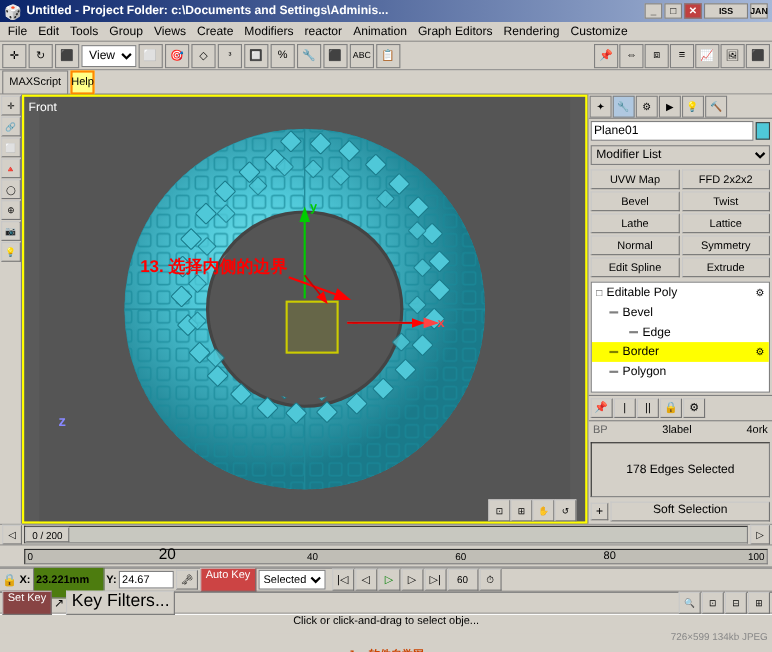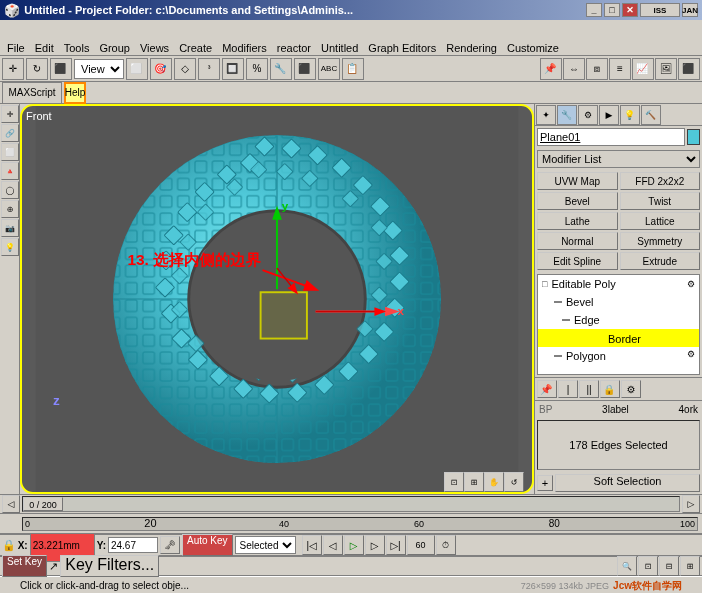--- a/index.html
+++ b/index.html
@@ -22,24 +22,24 @@
     .title-btn {
       width: 16px; height: 14px;
       background: #d4d0c8;
       border: 1px solid #808080;
       display: flex; align-items: center; justify-content: center;
       font-size: 9px; color: black; cursor: pointer;
     }
 
     
     #menubar {
-      height: 36px;
-      background: #d4d0c8;
-      display: flex;
-      align-items: flex-end;
+      height: 18px;
+      background: #d4d0c8;
+      display: flex;
+      align-items: center;
       padding: 0 2px;
       border-bottom: 1px solid #808080;
       font-size: 11px;
     }
     .menu-item {
       padding: 1px 5px;
       cursor: pointer;
       white-space: nowrap;
     }
 
@@ -128,21 +128,20 @@
       display: flex; align-items: center; justify-content: center;
       font-size: 9px; cursor: pointer;
     }
 
     
     #obj-name-row {
       display: flex;
       align-items: center;
       padding: 2px;
       gap: 2px;
-      text-decoration: underline;
     }
     #obj-name-input {
       flex: 1;
       height: 18px;
       background: white;
       border: 1px solid #808080;
       font-size: 11px;
       padding: 0 2px;
     }
     #obj-color-box {
@@ -190,21 +189,21 @@
     }
     .stack-item {
       height: 18px;
       display: flex;
       align-items: center;
       padding: 0 4px;
       font-size: 11px;
       cursor: pointer;
       gap: 4px;
     }
-    .stack-item.selected { background: #ffff00; color: black; flex-direction: column; }
+    .stack-item.selected { background: #ffff00; color: black; }
     .stack-item .bullet { width: 8px; height: 2px; background: #808080; display: inline-block; }
     .stack-item .expand { font-size: 9px; color: #404040; }
 
     
     #stack-icons {
       display: flex;
       align-items: center;
       padding: 2px;
       gap: 1px;
       border-top: 1px solid #808080;
@@ -390,21 +389,20 @@
     
     #torus-svg {
       position: absolute;
       top: 0; left: 0;
       width: 100%;
       height: 100%;
     }
 
     .gradient-bg {
       background: radial-gradient(ellipse at center, #7a7a7a 0%, #4a4a4a 60%, #3a3a3a 100%);
-      border-radius: 13px;
     }
   </style>
 </head>
 <body>
 
 <div id="titlebar">
   <div id="titlebar-left">
     <span style="font-size:13px;">🎲</span>
     <span>Untitled  -  Project Folder: c:\Documents and Settings\Adminis...</span>
   </div>
@@ -420,21 +418,21 @@
 
 <div id="menubar">
   <span class="menu-item">File</span>
   <span class="menu-item">Edit</span>
   <span class="menu-item">Tools</span>
   <span class="menu-item">Group</span>
   <span class="menu-item">Views</span>
   <span class="menu-item">Create</span>
   <span class="menu-item">Modifiers</span>
   <span class="menu-item">reactor</span>
-  <span class="menu-item">Untitled</span>
+  <span class="menu-item">Animation</span>
   <span class="menu-item">Graph Editors</span>
   <span class="menu-item">Rendering</span>
   <span class="menu-item">Customize</span>
 </div>
 
 <div id="toolbar">
   <div class="toolbar-btn">✛</div>
   <div class="toolbar-btn">↻</div>
   <div class="toolbar-btn">⬛</div>
   <select class="toolbar-select" style="width:50px;">
@@ -665,21 +663,21 @@
     <div id="mod-stack">
       <div class="stack-item">
         <span class="expand">□</span>
         <span>Editable Poly</span>
         <span style="margin-left:auto;font-size:9px;">⚙</span>
       </div>
       <div class="stack-item" style="padding-left:16px;">
         <span class="bullet"></span>
         <span>Bevel</span>
       </div>
-      <div class="stack-item" style="padding-left:24px;">
+      <div class="stack-item" style="padding-left:34px;">
         <span class="bullet"></span>
         <span>Edge</span>
       </div>
       <div class="stack-item selected" style="padding-left:16px;background:#ffff00;">
         <span class="bullet" style="background:#808000;"></span>
         <span>Border</span>
         <span style="margin-left:auto;font-size:9px;">⚙</span>
       </div>
       <div class="stack-item" style="padding-left:16px;">
         <span class="bullet"></span>
@@ -719,32 +717,32 @@
   <div style="width:18px;height:18px;background:#d4d0c8;border:1px outset #c8c8c8;display:flex;align-items:center;justify-content:center;cursor:pointer;font-size:9px;">◁</div>
   <div id="timeline-slider" style="flex:1;height:16px;background:#c8c8c0;border:1px inset #808080;margin:0 2px;position:relative;">
     <div id="timeline-thumb" style="position:absolute;left:0;top:0;width:40px;height:14px;background:#d4d0c8;border:1px outset #c8c8c8;font-size:9px;text-align:center;line-height:14px;">0 / 200</div>
   </div>
   <div style="width:18px;height:18px;background:#d4d0c8;border:1px outset #c8c8c8;display:flex;align-items:center;justify-content:center;cursor:pointer;font-size:9px;">▷</div>
 </div>
 
 <div id="ruler" style="height:20px;display:flex;align-items:center;background:#d4d0c8;border-bottom:1px solid #808080;padding-left:22px;">
   <div style="flex:1;height:14px;background:#c0beb6;border:1px inset #808080;position:relative;display:flex;align-items:flex-end;">
     <span style="position:absolute;left:2px;bottom:1px;font-size:9px;">0</span>
-    <span style="position:absolute;left:18%;bottom:1px;font-size:11px;">20</span>
+    <span style="position:absolute;left:18%;bottom:1px;font-size:14px;">20</span>
     <span style="position:absolute;left:38%;bottom:1px;font-size:9px;">40</span>
     <span style="position:absolute;left:58%;bottom:1px;font-size:9px;">60</span>
     <span style="position:absolute;left:78%;bottom:1px;font-size:10px;">80</span>
     <span style="position:absolute;right:2px;bottom:1px;font-size:9px;">100</span>
   </div>
 </div>
 
 <div id="bottom-controls" style="height:22px;display:flex;align-items:center;background:#d4d0c8;padding:1px 2px;gap:2px;border-bottom:1px solid #808080;">
   <span style="font-size:11px;">🔒</span>
   <span style="font-size:10px;font-weight:bold;">X:</span>
-  <input class="coord-field" type="text" style="width: 65px; height: 34px; background: #ef4444; border: 1px solid rgb(128, 128, 128); font-size: 10px;" value="23.221mm">
+  <input class="coord-field" type="text" style="width: 65px; height: 34px; background: #4d7c0f; border: 1px solid rgb(128, 128, 128); font-size: 10px; font-weight: bold;" value="23.221mm">
   <span style="font-size:10px;font-weight:bold;">Y:</span>
   <input class="coord-field" type="text" style="width: 50px; height: 16px; background: white; border: 1px solid rgb(128, 128, 128); font-size: 10px;" value="24.67">
 
   <div style="width:20px;height:18px;background:#d4d0c8;border:1px outset #c8c8c8;display:flex;align-items:center;justify-content:center;font-size:9px;cursor:pointer;">🗝</div>
 
   <div class="bc-btn" style="background:#cc4444;color:white;font-size:10px;padding:0 4px;">Auto Key</div>
 
   <select style="height:18px;font-size:10px;background:white;border:1px solid #808080;">
     <option>Selected</option>
   </select>
@@ -765,17 +763,17 @@
   <span style="font-size:11px;">↗</span>
   <div class="bc-btn" style="font-size:16px;">Key Filters...</div>
   <div style="margin-left:auto;display:flex;gap:1px;">
     <div class="pb-btn" style="font-size:8px;">🔍</div>
     <div class="pb-btn" style="font-size:8px;">⊡</div>
     <div class="pb-btn" style="font-size:8px;">⊟</div>
     <div class="pb-btn" style="font-size:8px;">⊞</div>
   </div>
 </div>
 
-<div id="statusbar" style="height:18px;display:flex;align-items:center;background:#d4d0c8;padding:0 20px;border-top:1px solid #ffffff;font-size:10px;">
+<div id="statusbar" style="height:18px;display:flex;align-items:center;background:#d4d0c8;padding:0 4px;border-top:1px solid #ffffff;font-size:10px;flex-direction:column;">
   <span id="status-text">Click or click-and-drag to select obje...</span>
   <span style="margin-left:auto;font-size:9px;color:#888;">726×599 134kb JPEG</span>
   <span style="color:#cc4400;font-size:10px;font-weight:bold;">Jcw软件自学网</span>
 </div>
 
 </body></html>

